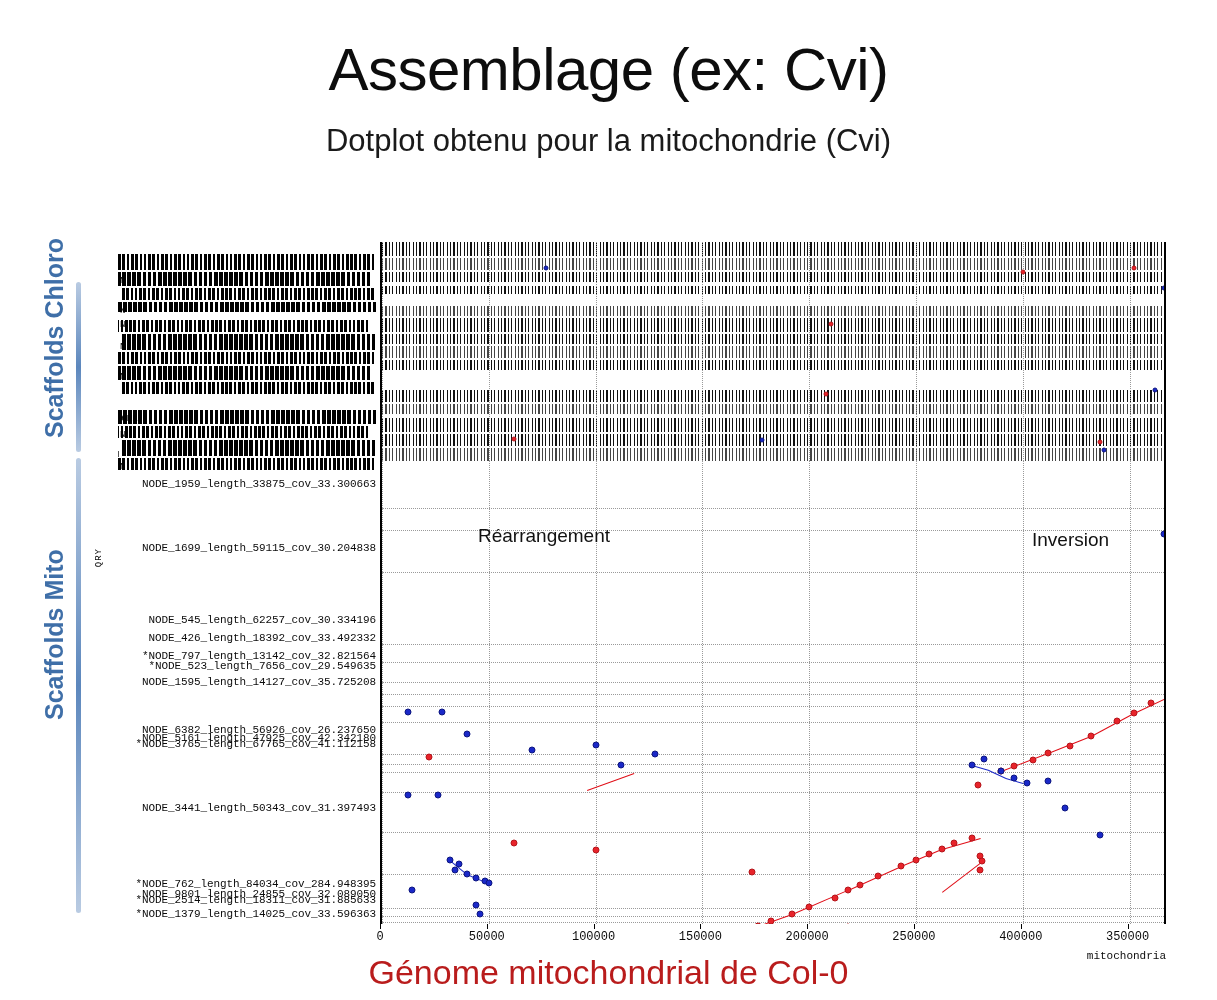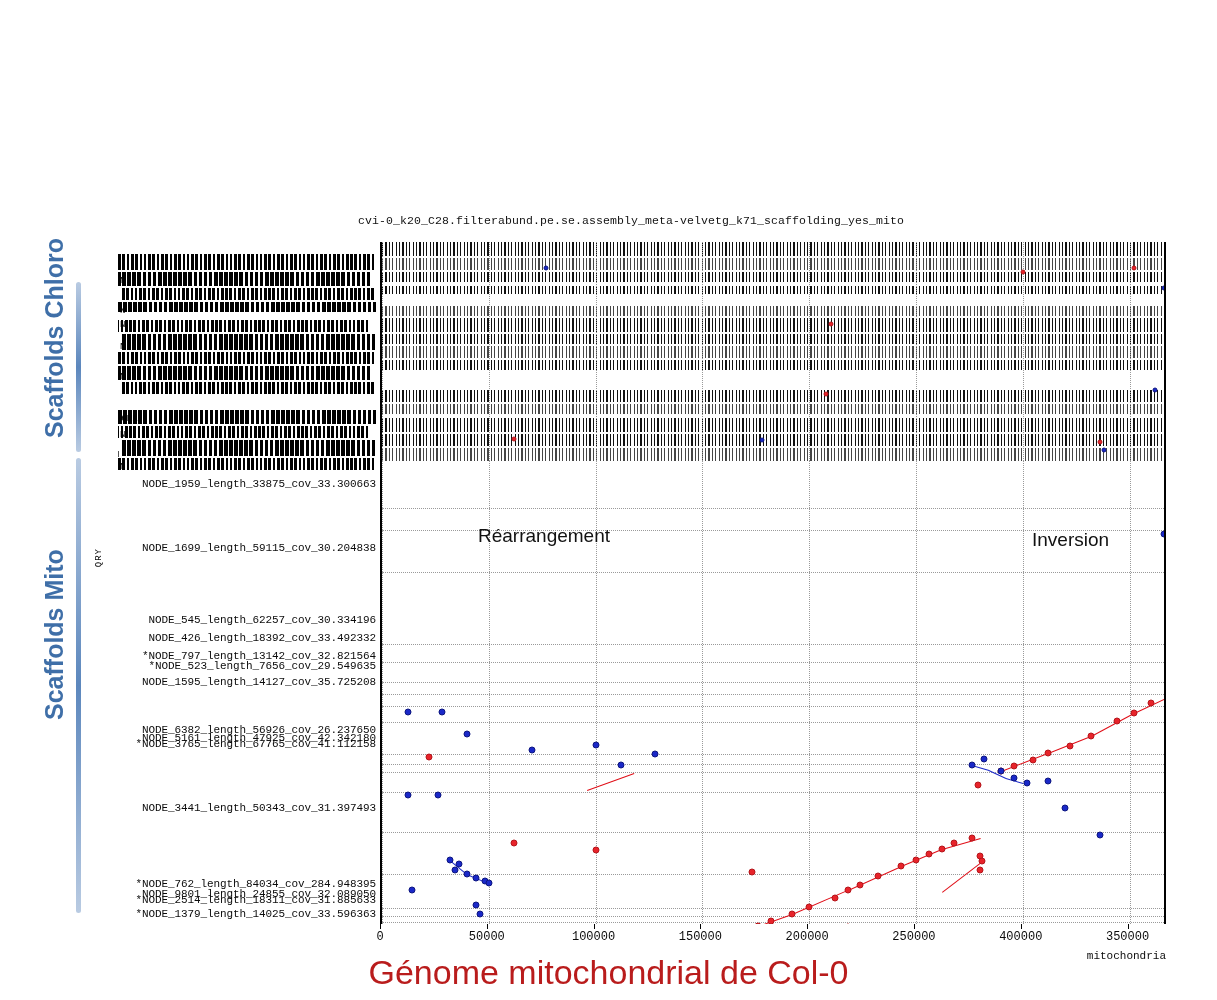--- a/index.html
+++ b/index.html
@@ -136,29 +136,30 @@
     font-size:19px;color:#111;white-space:nowrap;
   }
   #ann-rearr{left:380px;top:519px;}
   #ann-inv{left:940px;top:521px;}
 </style>
 </head>
 <body>
 
 <div class="slide">
 
+  <div id="slide-title">Assemblage (ex: Cvi)</div>
+  <div id="slide-subtitle">Dotplot obtenu pour la mitochondrie (Cvi)</div>
 
   <div id="side-chloro" class="side-label">Scaffolds Chloro</div>
   <div id="side-mito" class="side-label">Scaffolds Mito</div>
   <div id="side-bar-chloro" class="side-bar"></div>
   <div id="side-bar-mito" class="side-bar"></div>
 
   <div id="plot">
 
-    <div id="plot-title">cvi-0_k20_C28.filterabund.pe.se.assembly_meta-velvetg_k71_scaffolding_yes_mito</div>
 
     <div id="yaxis-title">QRY</div>
 
     <div id="ylabels">
       <div id="chloro-labelblob">
           <div class="blobrow" style="top: 0px; height: 16px; left: 0px;"></div>
           <div class="blobrow g2" style="top: 18px; height: 14px; left: -6px;"></div>
           <div class="blobrow" style="top: 34px; height: 12px; left: 4px;"></div>
           <div class="blobrow g2" style="top: 48px; height: 10px; left: 0px;"></div>
           <div class="blobrow" style="top: 66px; height: 12px; left: -6px;"></div>

